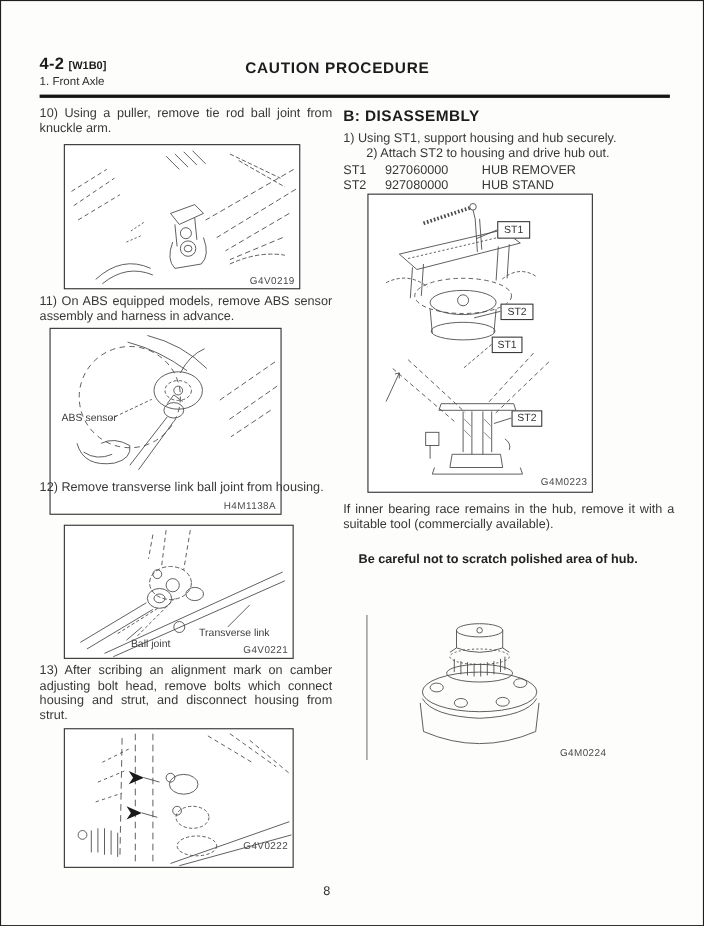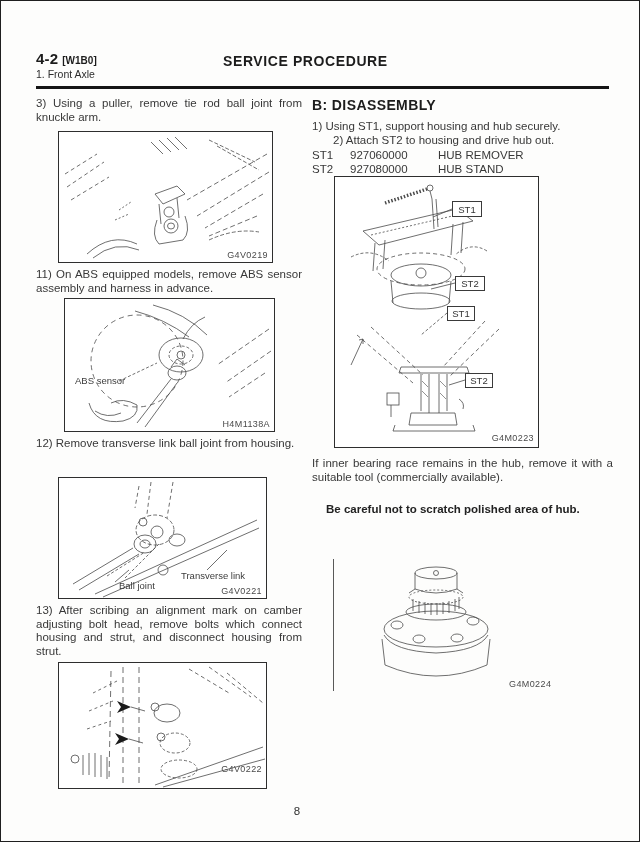--- a/index.html
+++ b/index.html
@@ -40,24 +40,24 @@
 <body>
 
 <div class="page">
 
   <div class="abs" style="left:35px;top:49px;">
     <div>
       <span class="hdr-code">4-2</span><span class="hdr-model">[W1B0]</span>
     </div>
     <div class="hdr-section">1. Front Axle</div>
   </div>
-  <div class="abs hdr-title" style="left:222px;top:52px;">SERVICE PROCEDURE</div>
+  <div class="abs hdr-title" style="left:222px;top:52px;">CAUTION PROCEDURE</div>
   <div class="abs hdr-rule" style="left:35px;top:85px;width:573px;"></div>
 
-  <div class="abs step" style="left:35px;top:96px;width:266px;">3) Using a puller, remove tie rod ball joint from knuckle arm.</div>
+  <div class="abs step" style="left:35px;top:96px;width:266px;">10) Using a puller, remove tie rod ball joint from knuckle arm.</div>
 
   <div class="fig" style="left:57px;top:130px;width:215px;height:132px;">
     <svg width="213" height="130" viewBox="0 0 213 130">
       <g class="sketch">
         <path d="M8,55 L45,30 M12,68 L50,45 M6,42 L38,22" stroke-dasharray="4 3"></path>
         <path d="M92,10 L104,22 M100,8 L112,20 M108,6 L120,18 M116,5 L128,17"></path>
         <path d="M208,22 L128,68 M210,40 L138,84 M204,62 L146,96 M198,84 L150,104" stroke-dasharray="5 3"></path>
         <path d="M150,8 L196,30 M158,14 L200,38" stroke-dasharray="4 2"></path>
         <path d="M96,62 L118,54 L126,62 L104,72 Z M100,72 L102,92 M118,66 L120,86"></path>
         <circle cx="110" cy="80" r="5"></circle>
@@ -67,21 +67,21 @@
         <path d="M28,122 Q52,100 78,112 M34,126 Q56,108 80,118"></path>
         <path d="M60,78 L72,70 M56,88 L70,82" stroke-dasharray="2 2"></path>
         <path d="M150,108 Q176,96 200,100" stroke-dasharray="4 2"></path>
       </g>
     </svg>
     <span class="fig-caption" style="right:4px;bottom:2px;">G4V0219</span>
   </div>
 
   <div class="abs step" style="left:35px;top:267px;width:266px;">11) On ABS equipped models, remove ABS sensor assembly and harness in advance.</div>
 
-  <div class="fig" style="left:63px;top:297px;width:211px;height:134px;">
+  <div class="fig" style="left:44px;top:297px;width:211px;height:170px;">
     <svg width="209" height="132" viewBox="0 0 209 132">
       <g class="sketch">
         <circle cx="72" cy="62" r="46" stroke-dasharray="5 4"></circle>
         <ellipse cx="116" cy="56" rx="22" ry="17"></ellipse>
         <ellipse cx="116" cy="56" rx="12" ry="9" stroke-dasharray="3 2"></ellipse>
         <circle cx="116" cy="56" r="4"></circle>
         <path d="M88,6 Q120,14 142,36 M70,12 Q100,20 124,38"></path>
         <path d="M204,30 L152,66 M206,52 L160,84 M200,74 L164,98" stroke-dasharray="5 3"></path>
         <path d="M72,124 L106,80 M80,128 L112,84"></path>
         <ellipse cx="112" cy="74" rx="9" ry="7"></ellipse>

